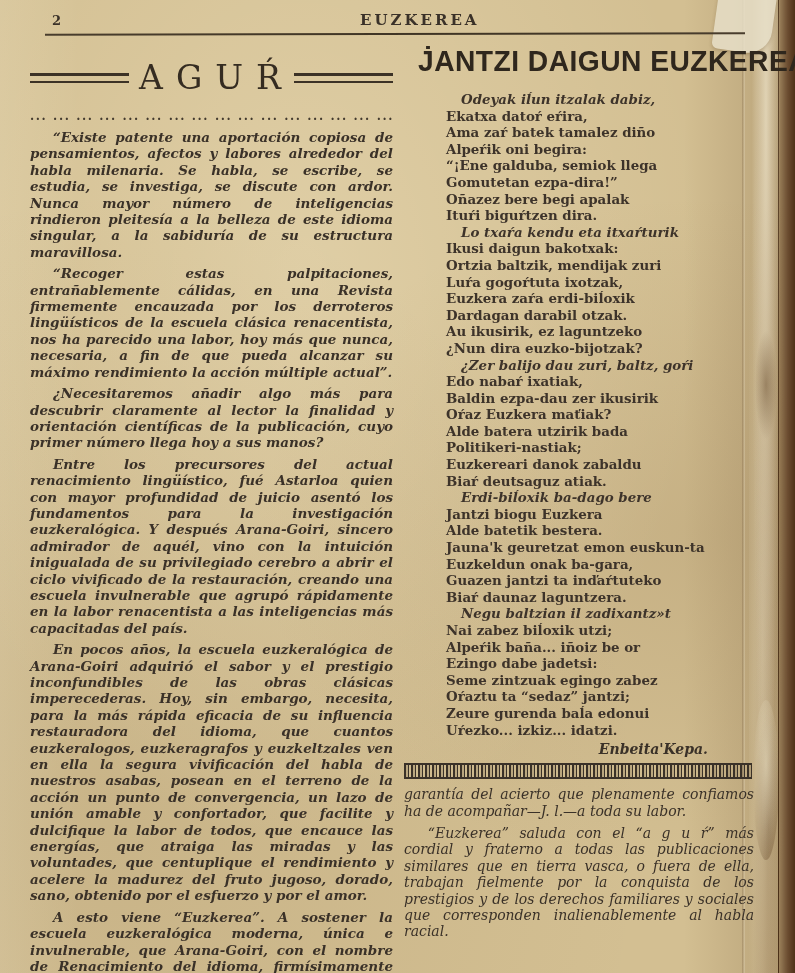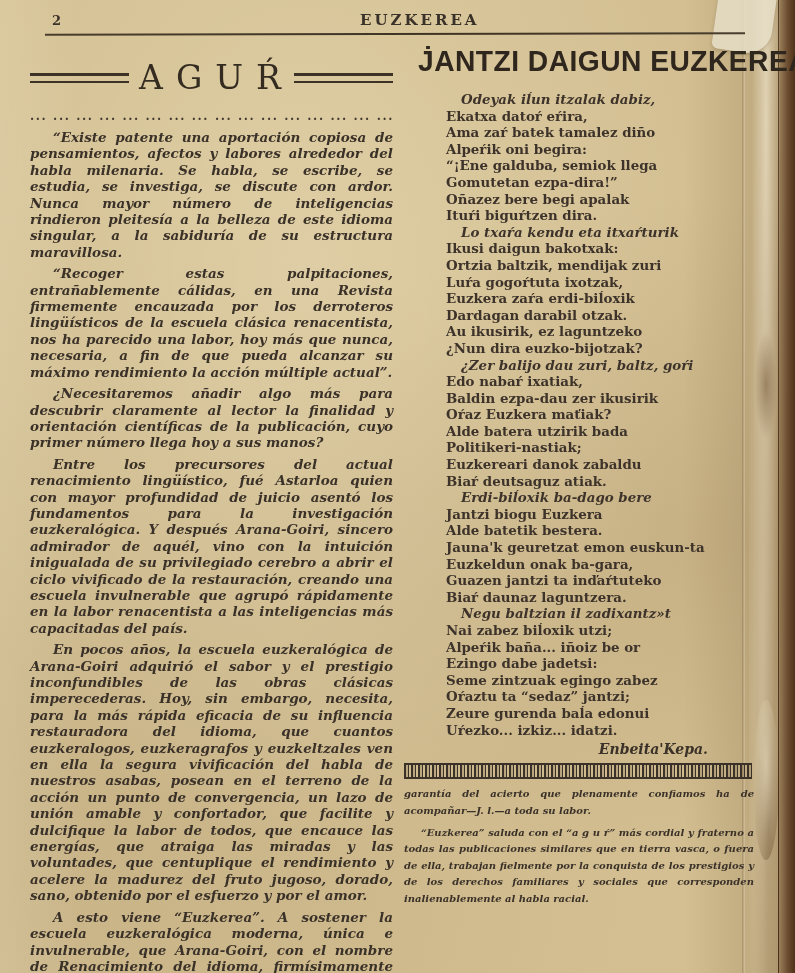--- a/index.html
+++ b/index.html
@@ -55,21 +55,21 @@
   .jantzi-title{margin:0 0 0 14px; font-family:"Liberation Sans","DejaVu Sans",sans-serif;
     font-weight:bold; font-size:30px; letter-spacing:.5px; white-space:nowrap;
     transform:scaleX(.94); transform-origin:left center; color:#2f271d;}
   .poem{margin-top:13px; padding-left:42px; font-weight:bold; font-size:13.4px; line-height:16.6px; color:#3d332a;}
   .poem-line{white-space:nowrap;}
   .poem-line.indent{padding-left:15px;font-style:italic;}
   .poem-sig{margin-top:3px; padding-right:46px; text-align:right; font-style:italic; font-weight:bold; font-size:14px;}
   .ornament{height:12px; margin:6px 2px 7px 0;
     border-top:2px solid #3a3128; border-bottom:2px solid #3a3128;
     background:repeating-linear-gradient(90deg,#3a3128 0 2px, rgba(58,49,40,.15) 2px 4px, #3a3128 4px 5px, rgba(58,49,40,0) 5px 7px);}
-  .cpara{margin:0 0 6px; font-style:italic; font-weight:bold; font-size:10px; line-height:16.4px; text-align:justify;}
+  .cpara{margin:0 0 6px; font-style:italic; font-weight:normal; font-size:14px; line-height:16.4px; text-align:justify;}
   .cpara.indent{text-indent:1.7em;}
 </style>
 </head>
 <body>
 
 <div class="page">
 
   <div class="edge-binding"></div>
   <div class="edge-wear"></div>
   <div class="crease-line"></div>

